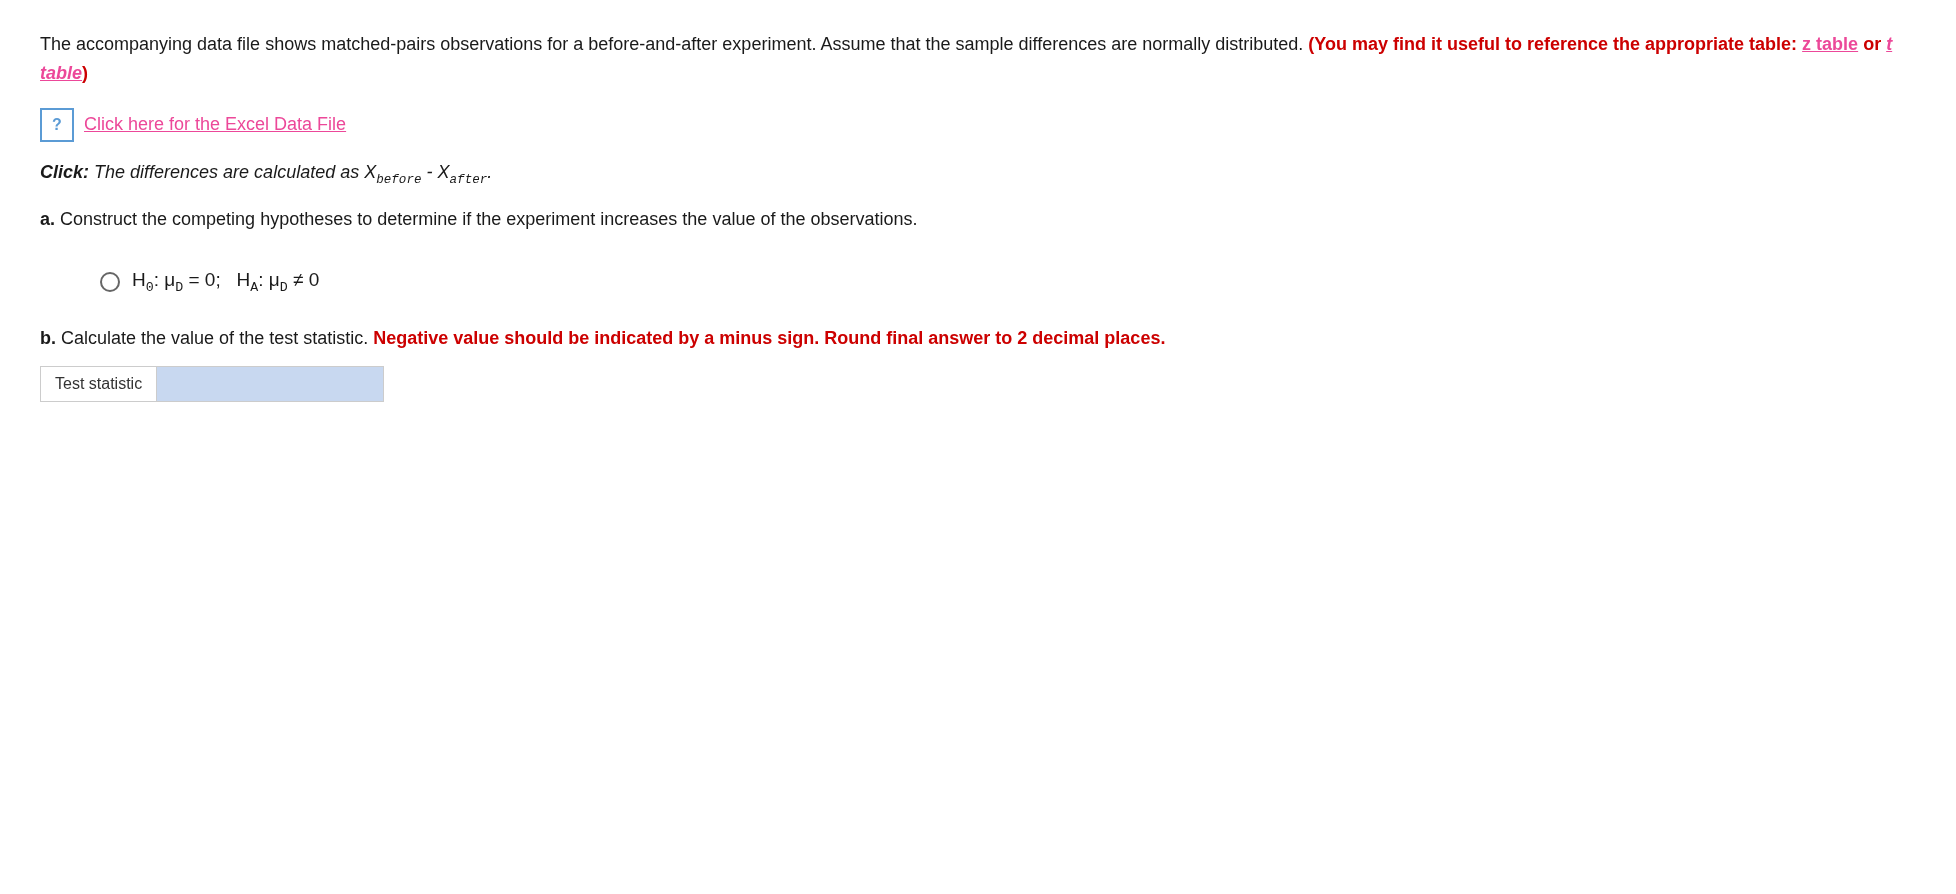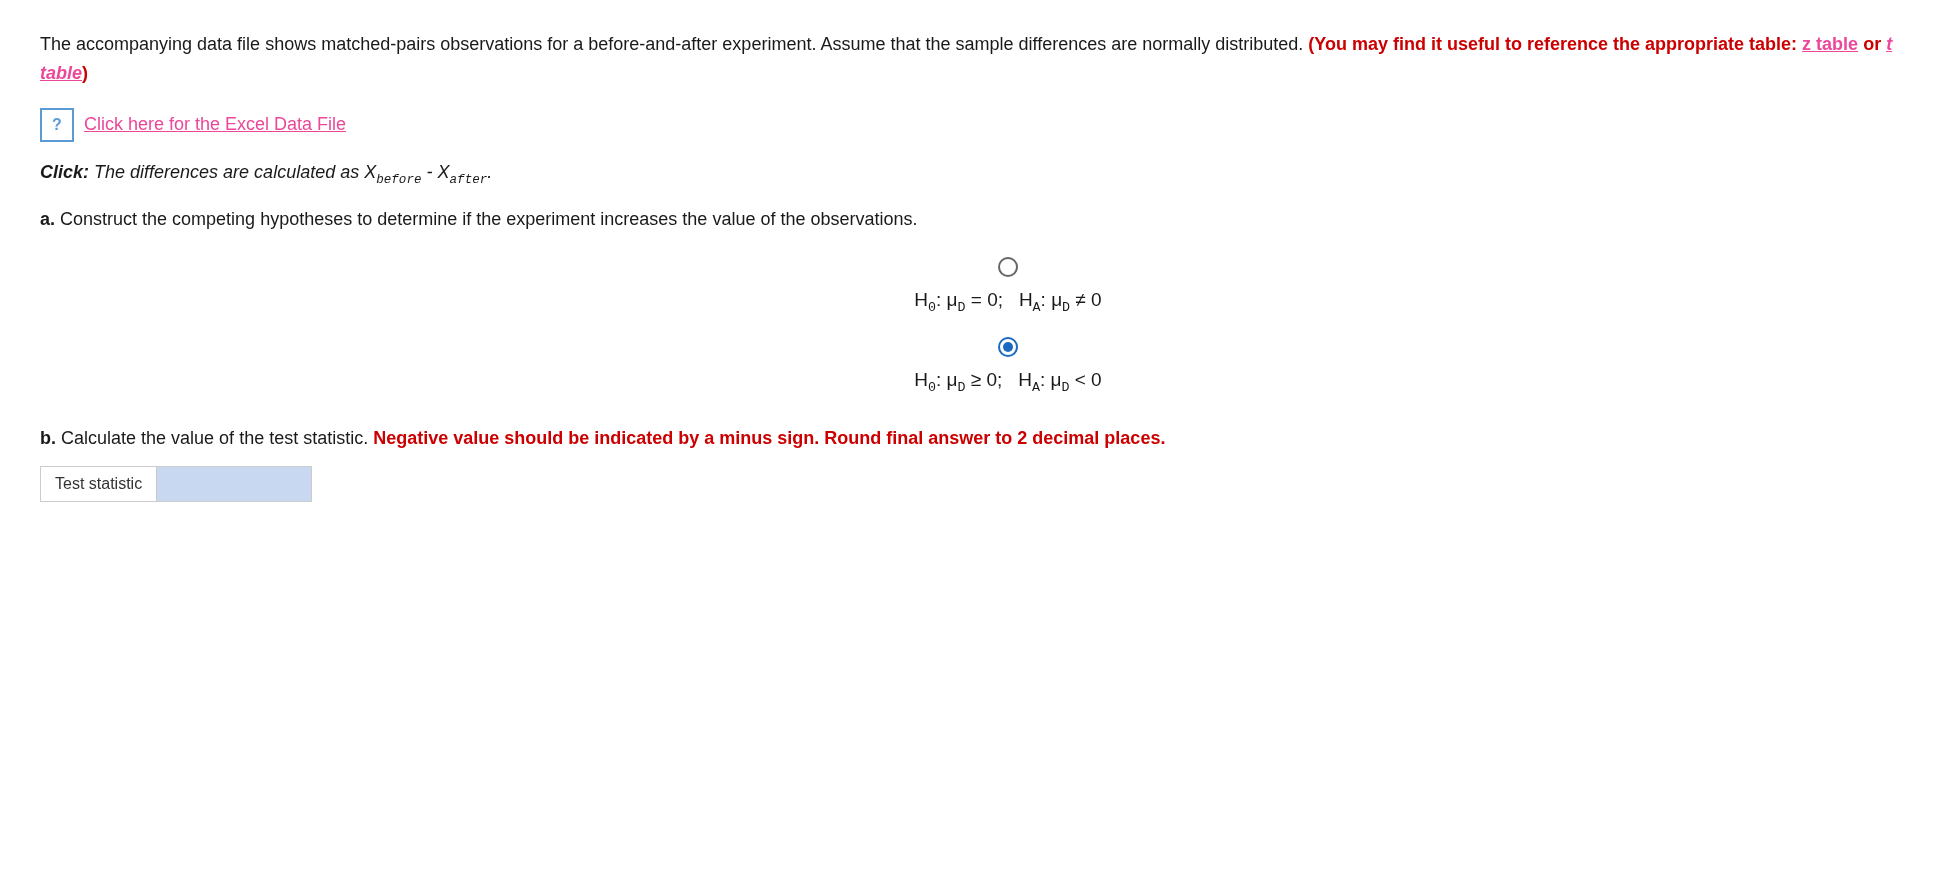--- a/index.html
+++ b/index.html
@@ -56,41 +56,40 @@
       flex-shrink: 0;
     }
 
     .hint-text {
       font-style: italic;
       margin-bottom: 20px;
       font-size: 18px;
     }
 
     .question-text {
-      margin-bottom: 24px;
+      margin-bottom: 36px;
       font-size: 18px;
       line-height: 1.5;
     }
 
     .question-label {
       font-weight: bold;
     }
 
     .options-container {
       margin-left: 60px;
       margin-bottom: 30px;
     }
 
     .option-row {
       display: flex;
       align-items: center;
       gap: 12px;
       margin-bottom: 22px;
       cursor: pointer;
-      flex-direction: column;
     }
 
     .radio-btn {
       width: 20px;
       height: 20px;
       border-radius: 50%;
       border: 2px solid #666;
       display: flex;
       align-items: center;
       justify-content: center;
@@ -121,21 +120,21 @@
     .part-b-text {
       font-size: 18px;
       line-height: 1.5;
       margin-bottom: 14px;
     }
 
     .test-statistic-row {
       display: flex;
       align-items: stretch;
       border: 1px solid #ccc;
-      width: 272px;
+      width: 344px;
     }
 
     .test-statistic-label {
       padding: 8px 14px;
       font-size: 16px;
       color: #333;
       border-right: 1px solid #ccc;
       background: #fff;
       white-space: nowrap;
       display: flex;
@@ -191,26 +190,20 @@
 
 <div class="options-container">
 
   <div class="option-row">
     <div class="radio-btn"></div>
     <span class="option-label">
       H<sub>0</sub>: μ<sub>D</sub> = 0; &nbsp; H<sub>A</sub>: μ<sub>D</sub> ≠ 0
     </span>
   </div>
 
-  <div class="option-row">
-    <div class="radio-btn selected"></div>
-    <span class="option-label">
-      H<sub>0</sub>: μ<sub>D</sub> ≥ 0; &nbsp; H<sub>A</sub>: μ<sub>D</sub> &lt; 0
-    </span>
-  </div>
 
 
 </div>
 
 <div class="part-b">
   <p class="part-b-text">
     <span class="question-label">b.</span>
     <span> </span>
     <span>Calculate the value of the test statistic.</span>
     <span> </span>

